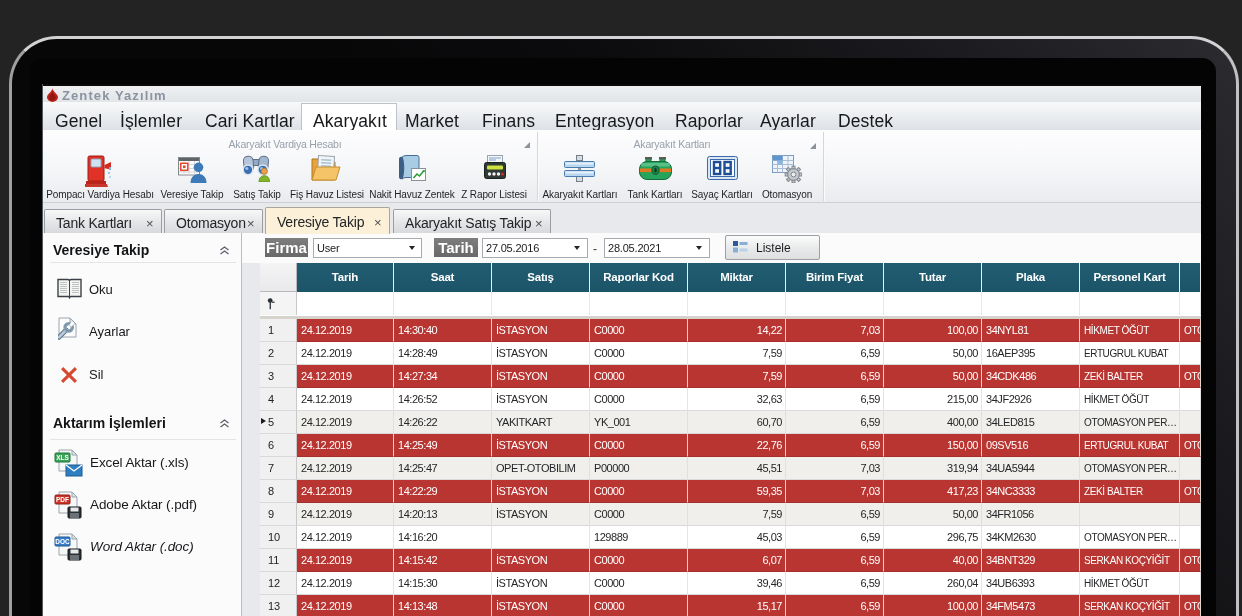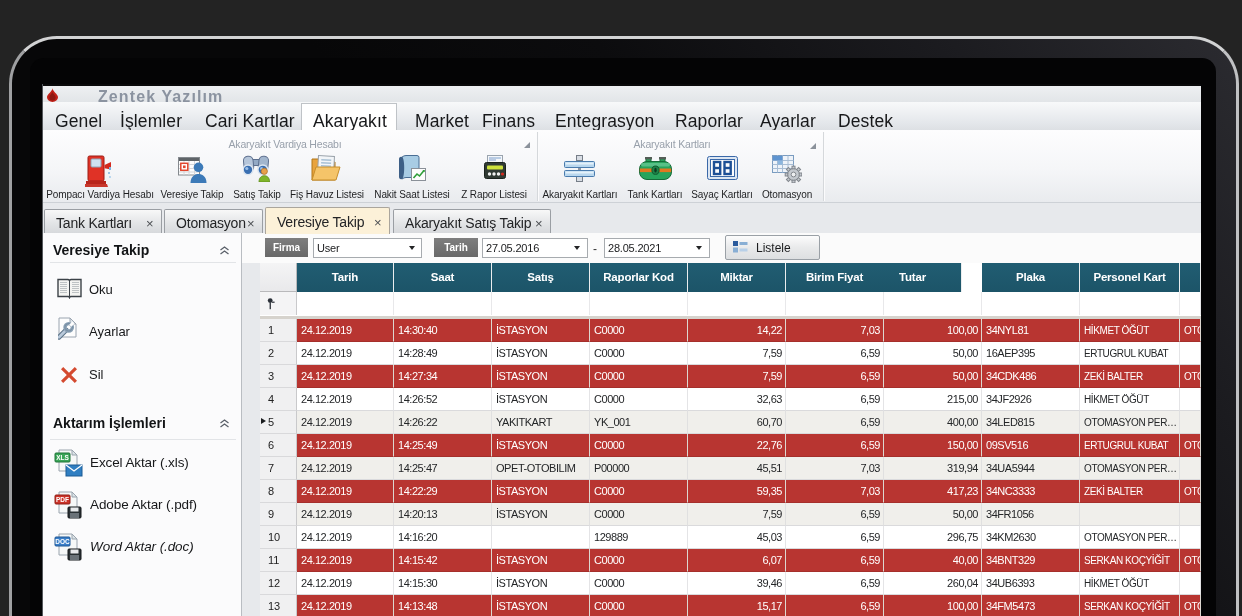--- a/index.html
+++ b/index.html
@@ -6,21 +6,21 @@
 body{font-family:"Liberation Sans",sans-serif;position:relative;}
 .abs{position:absolute;}
 #bezel{position:absolute;left:9px;top:36px;width:1230px;height:600px;
   border-radius:48px 48px 0 0;
   background:linear-gradient(52deg,#070708 45%,#0c0c0e 62%,#1b1b1f 82%,#2b2b30 100%);
   border-top:3px solid #d2d3d4;border-left:3px solid #9fa0a2;border-right:3px solid #c0c1c3;}
 #screen{position:absolute;left:30px;top:58px;width:1186px;height:558px;background:#040405;border-radius:14px 14px 0 0;}
 #win{position:absolute;left:43px;top:84px;width:1158px;height:532px;background:#e7e9ec;overflow:hidden;box-shadow:-1px 0 0 #55585c;}
 #titlebar{position:absolute;left:0;top:2px;width:1158px;height:16px;background:linear-gradient(#eef0f2,#e2e5e8);}
 #windark{position:absolute;left:0;top:0;width:1158px;height:2px;background:#0a0a0b;}
-#titletxt{position:absolute;left:19px;top:4px;font-size:16px;font-weight:bold;color:#8b93a0;letter-spacing:1.1px;margin-left:36px;}
+#titletxt{position:absolute;left:19px;top:4px;font-size:13px;font-weight:bold;color:#8b93a0;letter-spacing:1.1px;}
 #menubar{position:absolute;left:0;top:18px;width:1158px;height:29px;background:linear-gradient(#f8f9fa,#e4e7eb 75%,#dde0e4);border-bottom:1px solid #c9cdd2;}
 .mi{position:absolute;top:21px;height:33px;line-height:33px;font-size:17.5px;letter-spacing:.1px;color:#17181a;}
 #mtab{position:absolute;left:258px;top:19px;width:96px;height:28px;background:#fff;border:1px solid #bfc3c7;border-bottom:none;}
 #ribbon{position:absolute;left:0;top:46px;width:1158px;height:73px;background:linear-gradient(#fdfdfe,#f5f6f8 55%,#e9ebee);border-bottom:1px solid #cdd1d6;}
 .glabel{position:absolute;top:8px;font-size:10.5px;letter-spacing:-0.2px;color:#98a0ab;text-align:center;}
 .gsep{position:absolute;top:2px;width:1px;height:69px;background:#d5d8db;box-shadow:1px 0 0 #fbfbfc;}
 .launch{position:absolute;width:0;height:0;border-left:6px solid transparent;border-bottom:6px solid #8b929b;}
 .ricon{position:absolute;}
 .rlab{position:absolute;top:59px;font-size:10px;letter-spacing:-0.1px;color:#1e1f21;white-space:nowrap;transform:translateX(-50%);}
 #tabstrip{position:absolute;left:0;top:124px;width:1158px;height:25px;}
@@ -29,21 +29,21 @@
 .tab .cl{position:absolute;top:6px;font-size:13px;color:#4c4f53;}
 .tabact{background:#fcf1d8;border-color:#aaa59c;top:-1px;height:27px;z-index:2;}
 .tabact .tx{top:6px;}
 .tabact .cl{top:7px;}
 #sidebar{position:absolute;left:0;top:149px;width:199px;height:383px;background:#fbfbfc;border-right:1px solid #b9bdc2;}
 .shead{position:absolute;left:10px;font-size:14px;font-weight:bold;color:#121416;}
 .sline{position:absolute;left:7px;width:186px;height:1px;background:#e2e4e7;}
 .sitem{position:absolute;font-size:13px;color:#17181a;}
 .sitem2{position:absolute;font-size:13.5px;letter-spacing:-0.1px;color:#17181a;}
 #toolstrip{position:absolute;left:199px;top:149px;width:959px;height:30px;background:#fbfbfb;}
-.fbox{position:absolute;top:5px;height:19px;background:linear-gradient(#7e7e7e,#686868);color:#fff;font-size:10px;font-weight:bold;text-align:center;line-height:19px;}
+.fbox{position:absolute;top:5px;height:19px;background:linear-gradient(#7e7e7e,#686868);color:#fff;font-size:15px;font-weight:bold;text-align:center;line-height:19px;}
 .combo{position:absolute;top:5px;height:20px;background:#fff;border:1px solid #a7abaf;font-size:11px;letter-spacing:-0.2px;color:#1a1b1d;}
 .combo .ctx{position:absolute;left:3px;top:3px;white-space:nowrap;}
 .carr{position:absolute;width:0;height:0;border:3.5px solid transparent;border-top:4.5px solid #232426;}
 #grid{position:absolute;left:217px;top:179px;width:941px;height:353px;background:#fff;}
 .gh{position:absolute;top:0;height:29px;background:linear-gradient(#215d72,#1c5468);color:#fff;font-size:11.5px;letter-spacing:-0.2px;font-weight:bold;text-align:center;line-height:29px;border-right:1px solid #ebedee;}
 #ghind{position:absolute;left:0;top:0;width:37px;height:29px;background:linear-gradient(#f4f4f5,#e9e9eb);border-right:1px solid #b9b9bb;border-bottom:1px solid #b9b9bb;}
 #frow{position:absolute;left:0;top:29px;width:941px;height:27px;background:#fff;border-bottom:3px solid #d6d3cd;}
 #find{position:absolute;left:0;top:0;width:37px;height:23px;background:#f4f4f5;border-right:1px solid #c9c9cb;}
 .fcell{position:absolute;top:0;height:23px;border-right:1px solid #e8e8ea;}
 .grow{position:absolute;left:0;width:941px;height:23px;}
@@ -67,21 +67,21 @@
 <path d="M6.5 0 C6.7 3.2 1 6.2 1 9.2 a5.5 4.8 0 0 0 11 0 C12 6.2 6.3 3.2 6.5 0 Z" fill="#c02018"></path>
 <path d="M6.3 3.5 C6.3 5.5 3.4 7 3.4 9.4 a3.1 3 0 0 0 6.2 0 C9.6 7 6.3 5.5 6.3 3.5 Z" fill="#8f1812"></path>
 </svg>
 <div id="titletxt">Zentek Yazılım</div>
 <div id="menubar"></div>
 <div id="mtab"></div>
 <div class="mi" style="left:12px">Genel</div>
 <div class="mi" style="left:77px">İşlemler</div>
 <div class="mi" style="left:162px">Cari Kartlar</div>
 <div class="mi" style="left:270px">Akaryakıt</div>
-<div class="mi" style="left:372px">Market</div>
+<div class="mi" style="left:362px">Market</div>
 <div class="mi" style="left:439px">Finans</div>
 <div class="mi" style="left:512px">Entegrasyon</div>
 <div class="mi" style="left:632px">Raporlar</div>
 <div class="mi" style="left:717px">Ayarlar</div>
 <div class="mi" style="left:795px">Destek</div>
 <div id="ribbon">
 <div class="glabel" style="left:52px;width:380px;">Akaryakıt Vardiya Hesabı</div>
 <div class="glabel" style="left:494px;width:270px;">Akaryakıt Kartları</div>
 <div class="gsep" style="left:494px;"></div>
 <div class="gsep" style="left:780px;"></div>
@@ -192,21 +192,21 @@
 <rect x="15" y="23.2" width="2.8" height="2.8" transform="rotate(45 16.4 24.6)"></rect>
 <rect x="25.2" y="23.2" width="2.8" height="2.8" transform="rotate(45 26.6 24.6)"></rect>
 </g>
 <circle cx="21.5" cy="19.5" r="2.4" fill="#eceef0" stroke="#82878d" stroke-width="1"></circle>
 </g>
 </svg>
 <div class="rlab" style="left:57px">Pompacı Vardiya Hesabı</div>
 <div class="rlab" style="left:149px">Veresiye Takip</div>
 <div class="rlab" style="left:214px">Satış Takip</div>
 <div class="rlab" style="left:284px">Fiş Havuz Listesi</div>
-<div class="rlab" style="left:369px">Nakit Saat Listesi</div>
+<div class="rlab" style="left:369px">Nakit Havuz Zentek</div>
 <div class="rlab" style="left:451px">Z Rapor Listesi</div>
 <div class="rlab" style="left:537px">Akaryakıt Kartları</div>
 <div class="rlab" style="left:612px">Tank Kartları</div>
 <div class="rlab" style="left:679px">Sayaç Kartları</div>
 <div class="rlab" style="left:744px">Otomasyon</div>
 </div>
 <div id="tabstrip">
 <div class="tab" style="left:1px;width:118px">
         <span class="tx">Tank Kartları</span>
         <span class="cl" style="left:101px">×</span>
@@ -313,21 +313,21 @@
       </div>
 </div>
 <div id="grid">
 <div id="ghind"></div>
 <div class="gh" style="left:37px;width:97px">Tarih</div>
 <div class="gh" style="left:134px;width:98px">Saat</div>
 <div class="gh" style="left:232px;width:98px">Satış</div>
 <div class="gh" style="left:330px;width:98px">Raporlar Kod</div>
 <div class="gh" style="left:428px;width:98px">Miktar</div>
 <div class="gh" style="left:526px;width:98px">Birim Fiyat</div>
-<div class="gh" style="left:604px;width:98px">Tutar</div>
+<div class="gh" style="left:624px;width:98px">Tutar</div>
 <div class="gh" style="left:722px;width:98px">Plaka</div>
 <div class="gh" style="left:820px;width:100px">Personel Kart</div>
 <div class="gh" style="left:920px;width:21px"></div>
 <div id="frow">
         <div id="find">
 <svg class="abs" style="left:7px;top:6px" width="8" height="12" viewBox="0 0 8 12">
 <circle cx="3.2" cy="2.6" r="2.4" fill="#2b3038"></circle>
             <rect x="2.6" y="4.6" width="1.3" height="6.6" fill="#2b3038"></rect>
 <rect x="5" y="3.6" width="2.6" height="1.2" fill="#2b3038"></rect>
           </svg>

